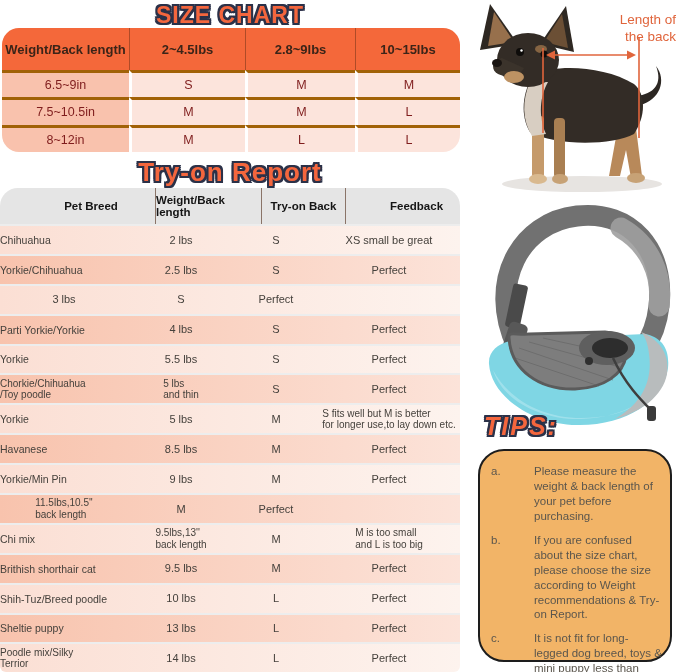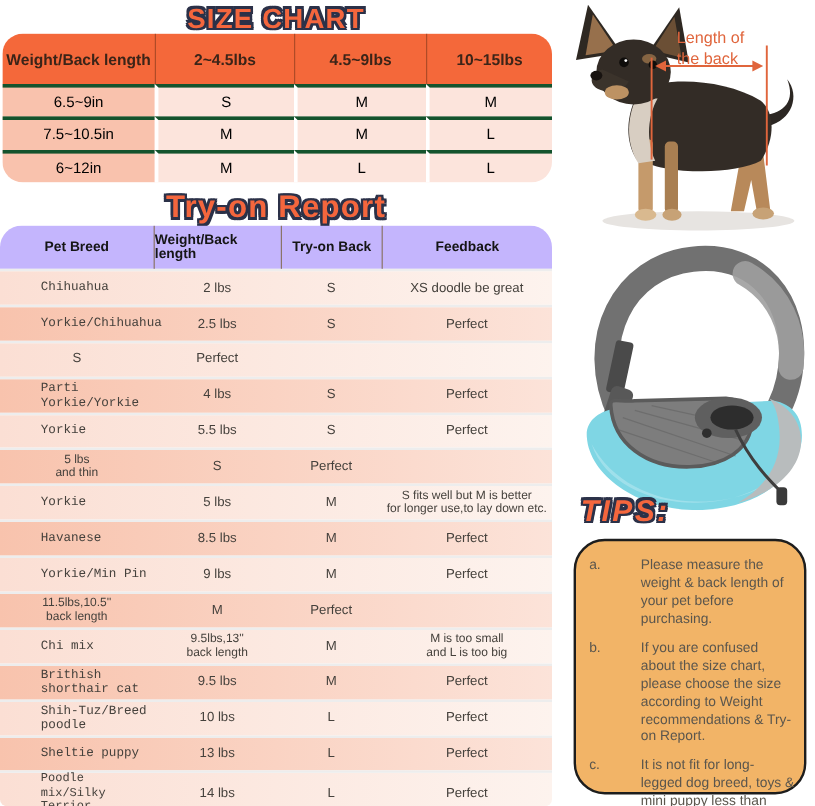--- a/index.html
+++ b/index.html
@@ -21,44 +21,44 @@
   #tryon-title{left:0;top:157px;width:460px;text-align:center;font-size:26px;}
   #tips-title{left:484px;top:412px;font-size:25px;font-style:italic;letter-spacing:2px;}
 
   
   .sc-table{position:absolute;left:2px;top:28px;width:458px;border-radius:17px;overflow:hidden;}
   .sc-header{display:grid;grid-template-columns:127px 116px 110px 105px;height:42px;background:#f4683a;}
   .sc-hcell{display:flex;align-items:center;justify-content:center;font-size:13px;font-weight:bold;
     color:#3b2418;border-left:1px solid rgba(90,40,18,.45);}
   .sc-hcell:first-child{border-left:none;}
   .sc-row{display:grid;grid-template-columns:127px 116px 110px 105px;height:27.3px;box-sizing:border-box;}
-  .sc-cell{display:flex;align-items:center;justify-content:center;font-size:12.5px;color:#000000;
-    border-top:3px solid #14532d;border-left:3px solid #fff;box-sizing:border-box;}
+  .sc-cell{display:flex;align-items:center;justify-content:center;font-size:12.5px;color:#7f1d1d;
+    border-top:3px solid #a16207;border-left:3px solid #fff;box-sizing:border-box;}
   .sc-cell.label{border-left:none;background:#f9c2ad;}
   .sc-cell.val{background:#fce4dc;}
 
   
   .tr-table{position:absolute;left:0;top:188px;width:460px;border-radius:18px 18px 6px 6px;overflow:hidden;}
-  .tr-header{display:grid;grid-template-columns:128px 106px 84px 142px;height:36px;background:#c4b5fd;}
+  .tr-header{display:grid;grid-template-columns:128px 106px 84px 142px;height:36px;background:#e5e5e5;padding-left:27px;}
   .tr-hcell{display:flex;align-items:center;justify-content:center;font-size:11.5px;font-weight:bold;
     color:#151515;border-left:1px solid #8a7468;}
   .tr-hcell:first-child{border-left:none;}
   .tr-row{display:grid;grid-template-columns:128px 106px 84px 142px;height:29.9px;box-sizing:border-box;
     border-top:2px solid #ededed;}
   .tr-row.light{background:linear-gradient(90deg,#fbdfd4,#fdf3ee);}
   .tr-row.dark{background:linear-gradient(90deg,#f8c3ad,#fce3d9);}
   .tr-cell{display:flex;align-items:center;justify-content:center;font-size:11px;color:#45413c;
-    white-space:pre-line;text-align:center;line-height:1.15;}
-  .tr-cell.breed{justify-content:flex-start;padding-left:34px;text-align:left;font-size:10.5px;font-family:Liberation Mono, monospace;}
+    white-space:pre-line;line-height:1.15;}
+  .tr-cell.breed{justify-content:flex-start;text-align:left;font-size:10.5px;}
   .tr-cell.small{font-size:10px;}
 
   
   .dog-figure{position:absolute;left:470px;top:0;width:209px;height:200px;}
   .dog-figure svg{position:absolute;left:0;top:0;}
-  .measure-label{position:absolute;left:94px;top:24px;width:112px;text-align:left;
+  .measure-label{position:absolute;left:94px;top:12px;width:112px;text-align:right;
     color:#e0653c;font-size:13.5px;line-height:1.25;white-space:pre-line;}
 
   
   .bag-figure{position:absolute;left:473px;top:198px;width:206px;height:232px;}
 
   
   .tips-box{position:absolute;left:478px;top:449px;width:194px;height:213px;box-sizing:border-box;
     background:#f2b467;border:2.5px solid #1d1d1d;border-radius:26px;padding:13px 8px 6px 11px;}
   .tip-item{display:flex;gap:4px;font-size:11.5px;color:#5b564d;line-height:1.3;margin-bottom:9px;}
   .tip-marker{flex:0 0 15px;}
@@ -68,38 +68,38 @@
 <body>
 
 <div class="canvas">
 
   <div class="bubble-title" id="size-title">SIZE CHART</div>
 
   <div class="sc-table">
     <div class="sc-header">
         <div class="sc-hcell">Weight/Back length</div>
         <div class="sc-hcell">2~4.5lbs</div>
-        <div class="sc-hcell">4.5~9lbs</div>
+        <div class="sc-hcell">2.8~9lbs</div>
         <div class="sc-hcell">10~15lbs</div>
       </div>
     <div>
         <div class="sc-row">
           <div class="sc-cell label">6.5~9in</div>
           <div class="sc-cell val">S</div>
           <div class="sc-cell val">M</div>
           <div class="sc-cell val">M</div>
         </div>
         <div class="sc-row">
           <div class="sc-cell label">7.5~10.5in</div>
           <div class="sc-cell val">M</div>
           <div class="sc-cell val">M</div>
           <div class="sc-cell val">L</div>
         </div>
         <div class="sc-row">
-          <div class="sc-cell label">6~12in</div>
+          <div class="sc-cell label">8~12in</div>
           <div class="sc-cell val">M</div>
           <div class="sc-cell val">L</div>
           <div class="sc-cell val">L</div>
         </div>
       </div>
   </div>
 
   <div class="bubble-title" id="tryon-title">Try-on Report</div>
 
   <div class="tr-table">
@@ -107,45 +107,48 @@
         <div class="tr-hcell">Pet Breed</div>
         <div class="tr-hcell">Weight/Back length</div>
         <div class="tr-hcell">Try-on Back</div>
         <div class="tr-hcell">Feedback</div>
       </div>
     <div>
         <div class="tr-row light">
           <div class="tr-cell breed">Chihuahua</div>
           <div class="tr-cell">2 lbs</div>
           <div class="tr-cell">S</div>
-          <div class="tr-cell">XS doodle be great</div>
+          <div class="tr-cell">XS small be great</div>
         </div>
         <div class="tr-row dark">
           <div class="tr-cell breed">Yorkie/Chihuahua</div>
           <div class="tr-cell">2.5 lbs</div>
           <div class="tr-cell">S</div>
           <div class="tr-cell">Perfect</div>
         </div>
         <div class="tr-row light">
+          <div class="tr-cell">3 lbs</div>
           <div class="tr-cell">S</div>
           <div class="tr-cell">Perfect</div>
         </div>
         <div class="tr-row dark">
           <div class="tr-cell breed">Parti Yorkie/Yorkie</div>
           <div class="tr-cell">4 lbs</div>
           <div class="tr-cell">S</div>
           <div class="tr-cell">Perfect</div>
         </div>
         <div class="tr-row light">
           <div class="tr-cell breed">Yorkie</div>
           <div class="tr-cell">5.5 lbs</div>
           <div class="tr-cell">S</div>
           <div class="tr-cell">Perfect</div>
         </div>
         <div class="tr-row dark">
+          <div class="tr-cell breed small">Chorkie/Chihuahua
+/Toy poodle</div>
           <div class="tr-cell small">5 lbs
 and thin</div>
           <div class="tr-cell">S</div>
           <div class="tr-cell">Perfect</div>
         </div>
         <div class="tr-row light">
           <div class="tr-cell breed">Yorkie</div>
           <div class="tr-cell">5 lbs</div>
           <div class="tr-cell">M</div>
           <div class="tr-cell small">S fits well but M is better

